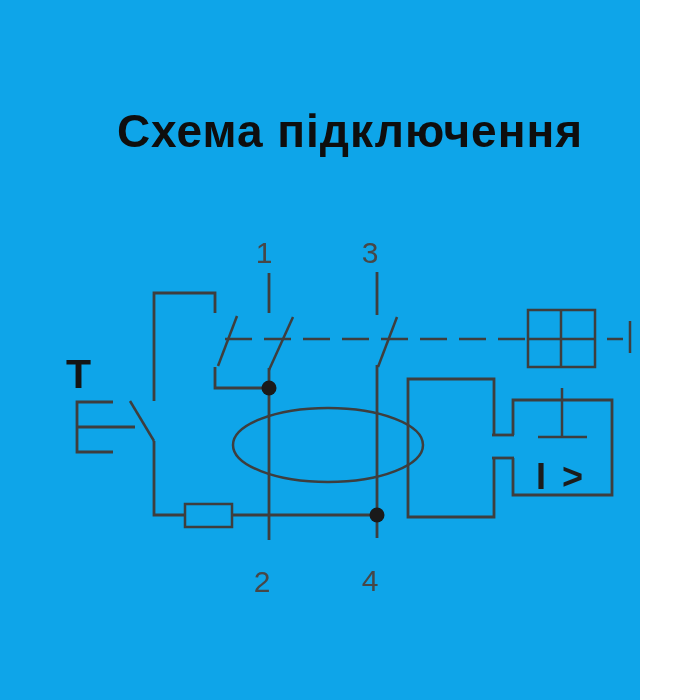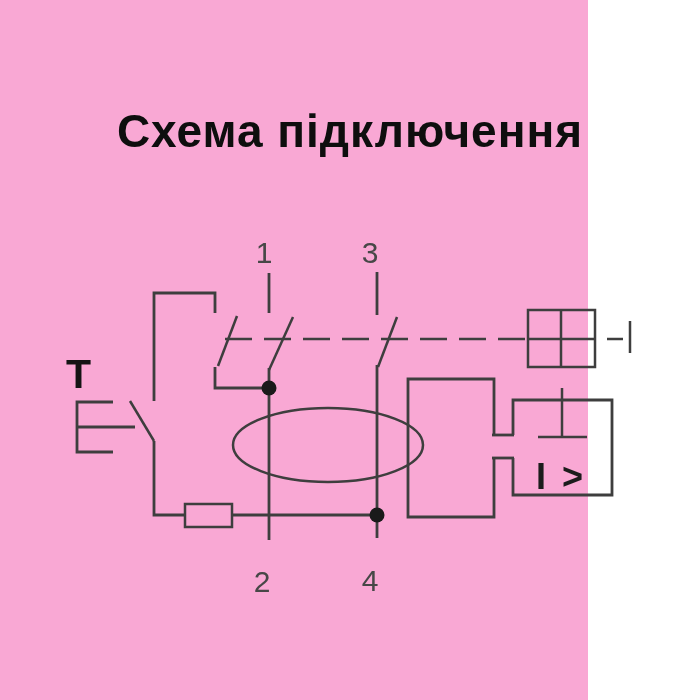--- a/index.html
+++ b/index.html
@@ -1,17 +1,17 @@
 <!DOCTYPE html>
 <html><head>
 <meta charset="utf-8">
 <style>
   html,body{margin:0;padding:0;background:#ffffff;}
   body{width:700px;height:700px;overflow:hidden;font-family:"Liberation Sans",sans-serif;}
-  .stage{position:relative;width:588px;height:700px;background:#f9a8d4;}
+  .stage{position:relative;width:640px;height:700px;background:#0ea5e9;}
   svg{display:block;}
   svg text{font-family:"Liberation Sans","DejaVu Sans",sans-serif;}
   .title-text{font-size:46px;font-weight:bold;fill:#0e0e0e;letter-spacing:1px;}
   .terminal-label{font-size:30px;fill:#474747;}
   .t-label{font-size:41px;font-weight:bold;fill:#141414;}
   .relay-label{font-size:36px;font-weight:bold;fill:#1c1c1c;letter-spacing:3px;}
   .wire{fill:none;stroke-width:2.8;stroke-linecap:butt;stroke-linejoin:miter;}
   .thin{stroke-width:2.5;}
 </style>
 </head>

